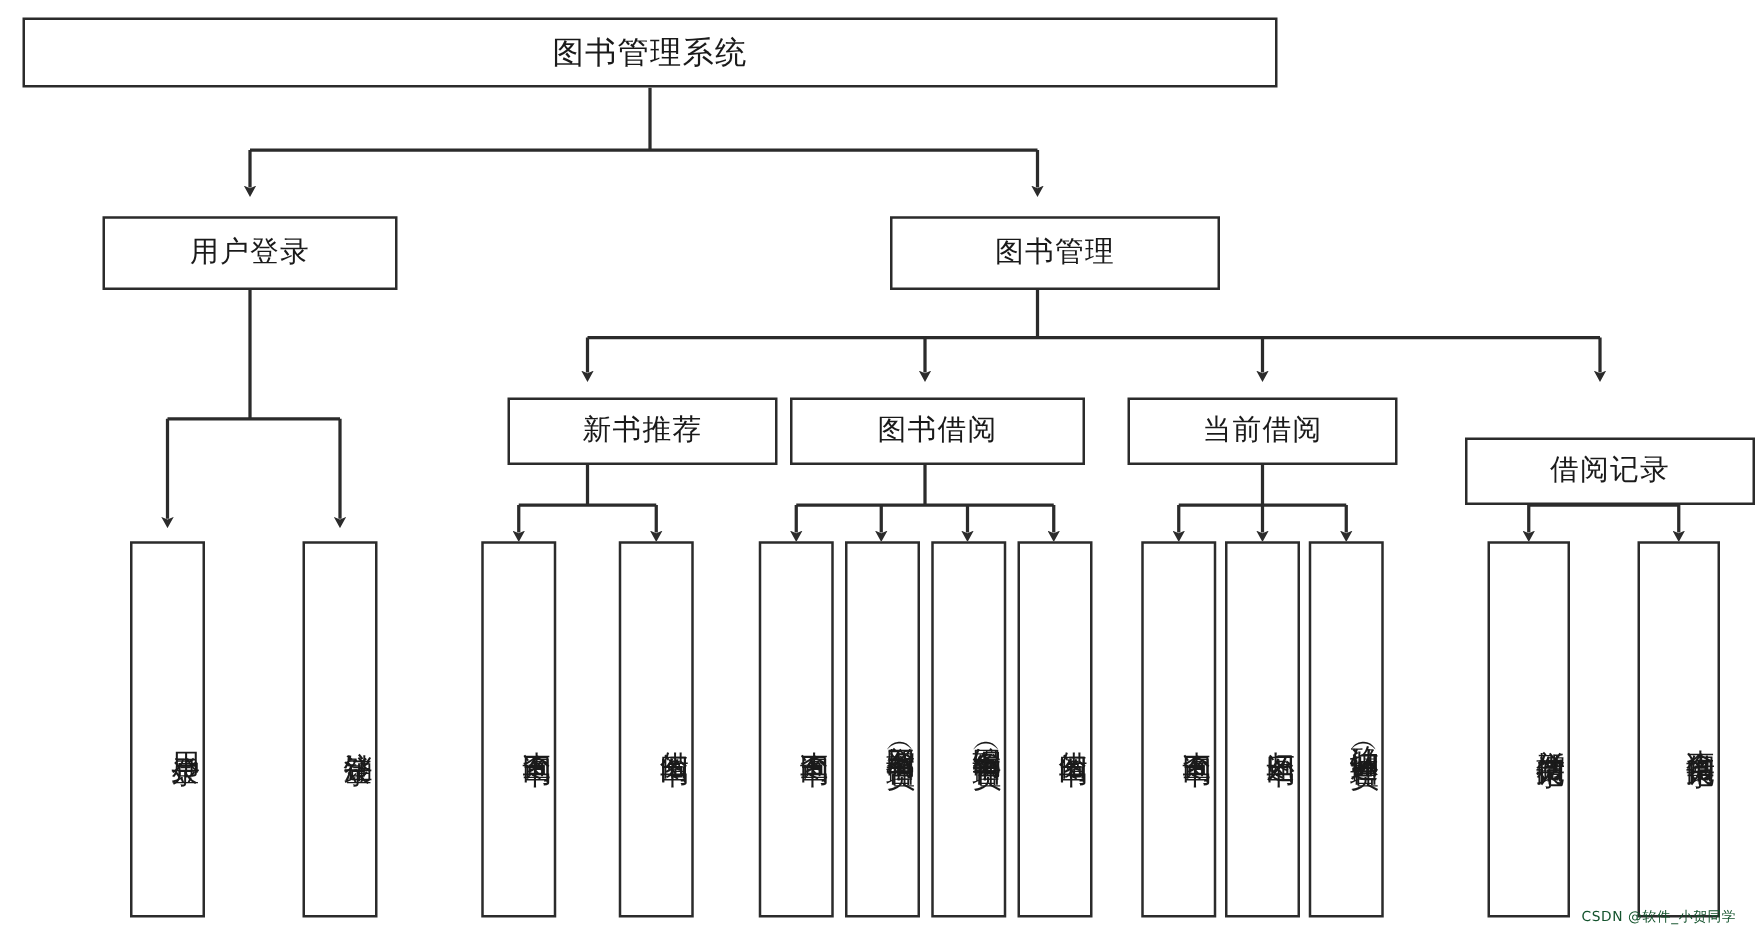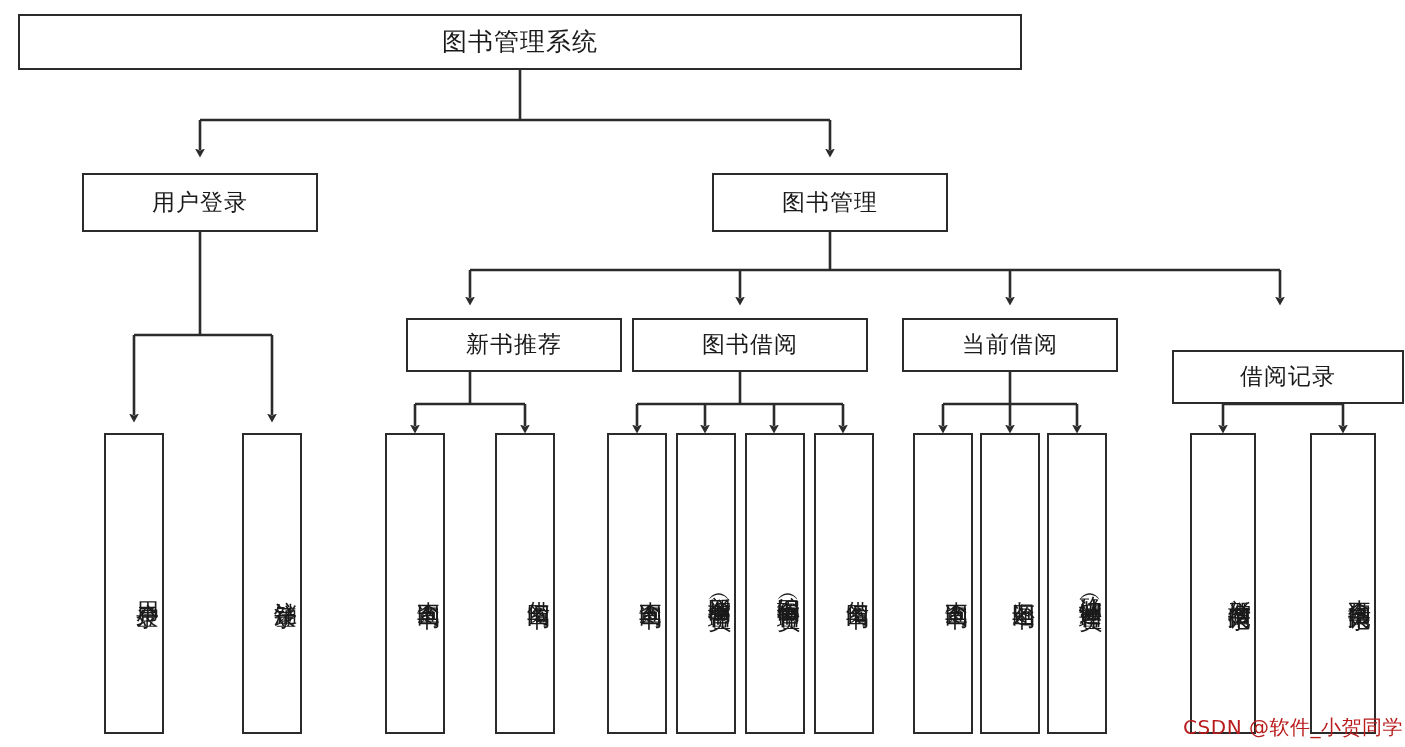--- a/index.html
+++ b/index.html
@@ -58,24 +58,24 @@
   }
   .node-label {
     display: block;
     white-space: nowrap;
   }
   #root-node {
     font-size: 25px;
   }
   #watermark {
     position: absolute;
-    right: 2px;
+    right: 16px;
     bottom: 6px;
-    font-size: 20px;
-    color: #b91c1c;
+    font-size: 11px;
+    color: #14532d;
     letter-spacing: 0.5px;
     white-space: nowrap;
   }
 </style>
 </head>
 <body>
 
 <div id="diagram-root">
 
   <svg id="edges-layer" width="1405" height="747" viewBox="0 0 1405 747" xmlns="http://www.w3.org/2000/svg">
@@ -128,21 +128,21 @@
     </g>
   </svg>
 
   <div class="node horizontal" id="root-node" style="left:18px; top:14px; width:1004px; height:56px;">
     <span class="node-label">图书管理系统</span>
   </div>
 
   <div class="node horizontal" style="left:82px; top:173px; width:236px; height:59px;">
     <span class="node-label">用户登录</span>
   </div>
-  <div class="node horizontal" style="left:712px; top:173px; width:236px; height:59px;">
+  <div class="node horizontal" style="left:712px; top:173px; width:264px; height:59px;">
     <span class="node-label">图书管理</span>
   </div>
 
   <div class="node horizontal" style="left:362px; top:318px; width:216px; height:54px;margin-left:44px;">
     <span class="node-label">新书推荐</span>
   </div>
   <div class="node horizontal" style="left:632px; top:318px; width:236px; height:54px;">
     <span class="node-label">图书借阅</span>
   </div>
   <div class="node horizontal" style="left:902px; top:318px; width:216px; height:54px;text-align:center;">

